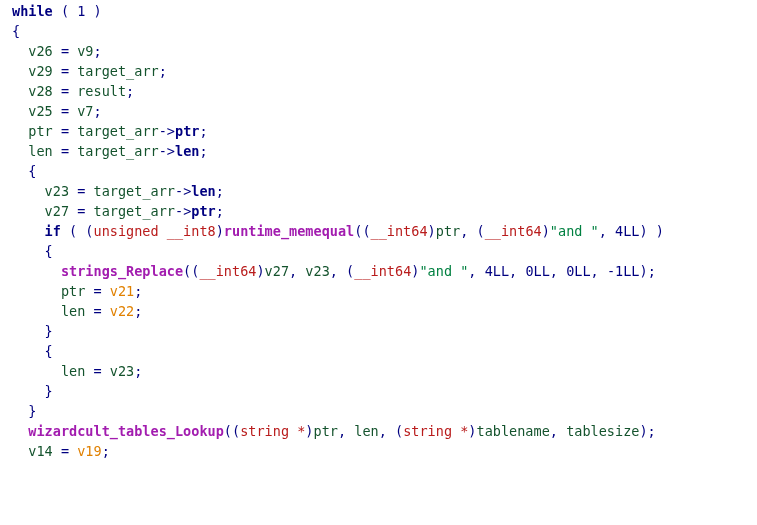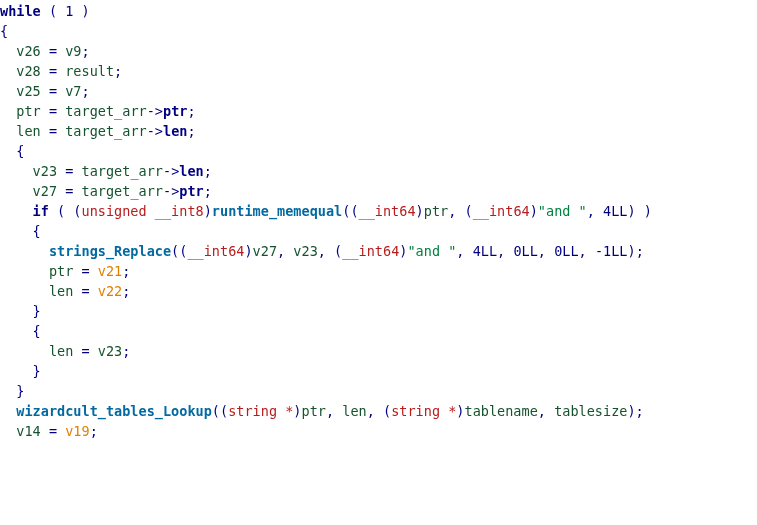--- a/index.html
+++ b/index.html
@@ -23,44 +23,45 @@
     height: 525px;
     padding-top: 1px;
     box-sizing: border-box;
     background: #ffffff;
     cursor: text;
   }
   .code-line {
     height: 20px;
     line-height: 20px;
     white-space: pre;
-    padding-left: 0px;
+    padding-left: 12px;
     letter-spacing: 0.02px;
   }
   .code-line.hl {
     background: #e2e2e2;
   }
   
   .tok-kw      { color: #000080; font-weight: bold; }   
   .tok-punct   { color: #000080; }                      
   .tok-num     { color: #000080; }                      
   .tok-var     { color: #14532d; }                      
   .tok-varsel  { color: #e08000; }                      
-  .tok-func    { color: #0369a1; font-weight: bold; }   
+  .tok-func    { color: #a21caf; font-weight: bold; }   
   .tok-type    { color: #b91c1c; }                      
   .tok-str     { color: #008040; }                      
   .tok-memb    { color: #000080; font-weight: bold; }   
 </style>
 </head>
 <body>
 
 <div id="code-view">
     <div class="code-line"><span></span><span class="tok-kw">while</span><span class="tok-punct"> </span><span class="tok-punct">(</span><span class="tok-punct"> </span><span class="tok-num">1</span><span class="tok-punct"> </span><span class="tok-punct">)</span></div>
     <div class="code-line"><span></span><span class="tok-punct">{</span></div>
     <div class="code-line"><span>  </span><span class="tok-var">v26</span><span class="tok-punct"> = </span><span class="tok-var">v9</span><span class="tok-punct">;</span></div>
+    <div class="code-line"><span>  </span><span class="tok-var">v29</span><span class="tok-punct"> = </span><span class="tok-var">target_arr</span><span class="tok-punct">;</span></div>
     <div class="code-line"><span>  </span><span class="tok-var">v28</span><span class="tok-punct"> = </span><span class="tok-var">result</span><span class="tok-punct">;</span></div>
     <div class="code-line"><span>  </span><span class="tok-var">v25</span><span class="tok-punct"> = </span><span class="tok-var">v7</span><span class="tok-punct">;</span></div>
     <div class="code-line"><span>  </span><span class="tok-var">ptr</span><span class="tok-punct"> = </span><span class="tok-var">target_arr</span><span class="tok-punct">-&gt;</span><span class="tok-memb">ptr</span><span class="tok-punct">;</span></div>
     <div class="code-line"><span>  </span><span class="tok-var">len</span><span class="tok-punct"> = </span><span class="tok-var">target_arr</span><span class="tok-punct">-&gt;</span><span class="tok-memb">len</span><span class="tok-punct">;</span></div>
     <div class="code-line"><span>  </span><span class="tok-punct">{</span></div>
     <div class="code-line"><span>    </span><span class="tok-var">v23</span><span class="tok-punct"> = </span><span class="tok-var">target_arr</span><span class="tok-punct">-&gt;</span><span class="tok-memb">len</span><span class="tok-punct">;</span></div>
     <div class="code-line"><span>    </span><span class="tok-var">v27</span><span class="tok-punct"> = </span><span class="tok-var">target_arr</span><span class="tok-punct">-&gt;</span><span class="tok-memb">ptr</span><span class="tok-punct">;</span></div>
     <div class="code-line"><span>    </span><span class="tok-kw">if</span><span class="tok-punct"> ( (</span><span class="tok-type">unsigned __int8</span><span class="tok-punct">)</span><span class="tok-func">runtime_memequal</span><span class="tok-punct">((</span><span class="tok-type">__int64</span><span class="tok-punct">)</span><span class="tok-var">ptr</span><span class="tok-punct">, (</span><span class="tok-type">__int64</span><span class="tok-punct">)</span><span class="tok-str">"and "</span><span class="tok-punct">, </span><span class="tok-num">4LL</span><span class="tok-punct">) )</span></div>
     <div class="code-line"><span>    </span><span class="tok-punct">{</span></div>
     <div class="code-line"><span>      </span><span class="tok-func">strings_Replace</span><span class="tok-punct">((</span><span class="tok-type">__int64</span><span class="tok-punct">)</span><span class="tok-var">v27</span><span class="tok-punct">, </span><span class="tok-var">v23</span><span class="tok-punct">, (</span><span class="tok-type">__int64</span><span class="tok-punct">)</span><span class="tok-str">"and "</span><span class="tok-punct">, </span><span class="tok-num">4LL</span><span class="tok-punct">, </span><span class="tok-num">0LL</span><span class="tok-punct">, </span><span class="tok-num">0LL</span><span class="tok-punct">, </span><span class="tok-num">-1LL</span><span class="tok-punct">);</span></div>

